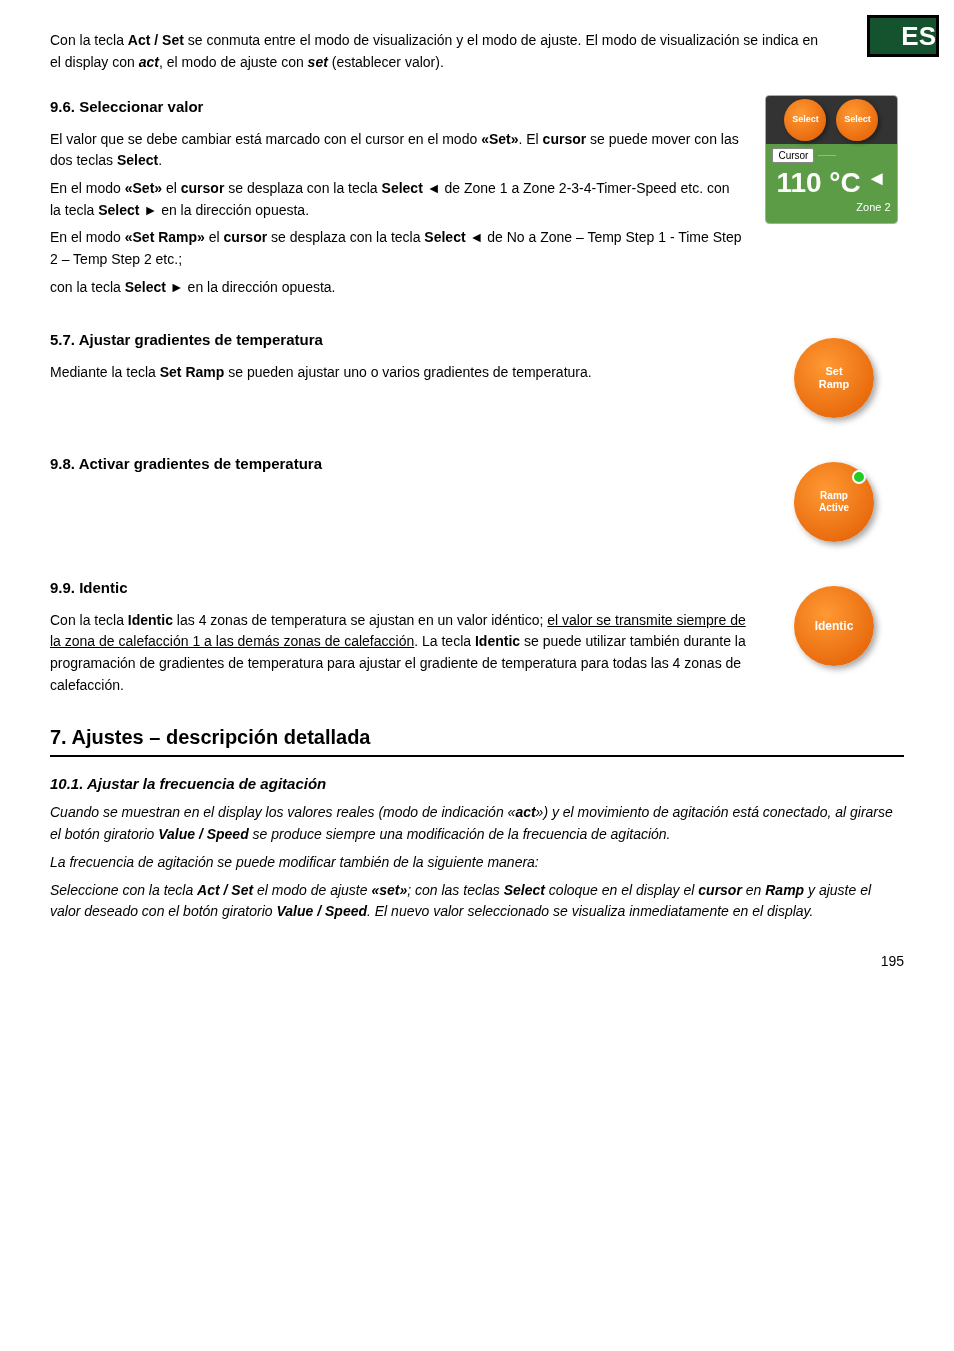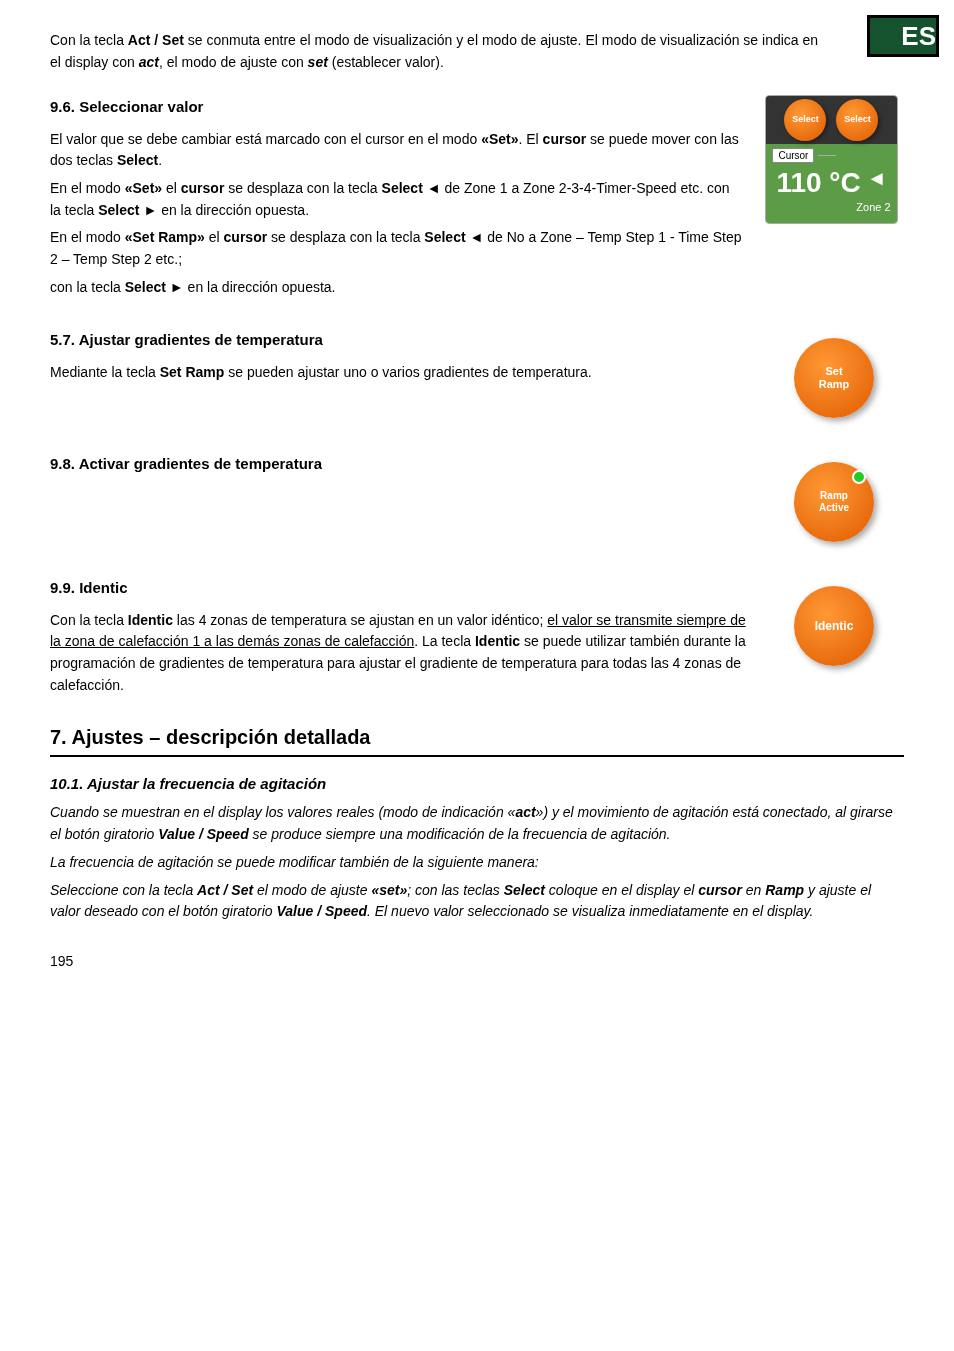--- a/index.html
+++ b/index.html
@@ -173,21 +173,21 @@
       align-items: center;
       justify-content: center;
     }
 
     
     .underline {
       text-decoration: underline;
     }
 
     .page-number {
-      text-align: left;
+      text-align: right;
       margin-top: 30px;
       font-size: 14px;
     }
 
     
     .img-96 {
       width: 145px;
     }
 
     .img-96-inner {

